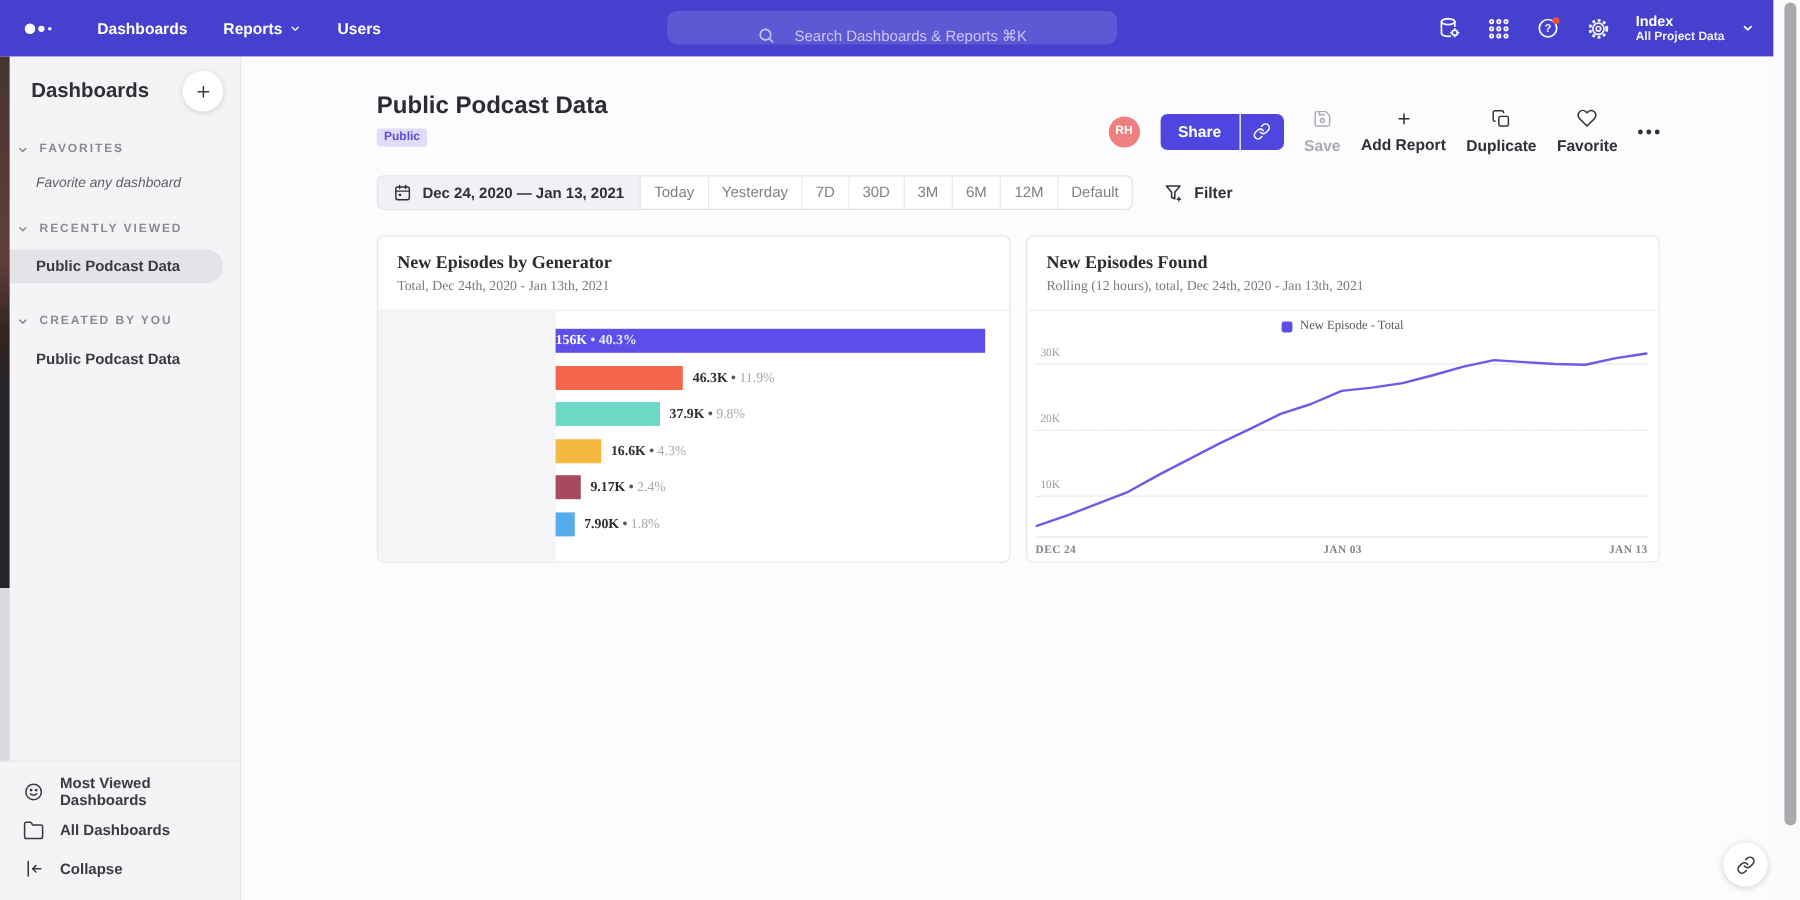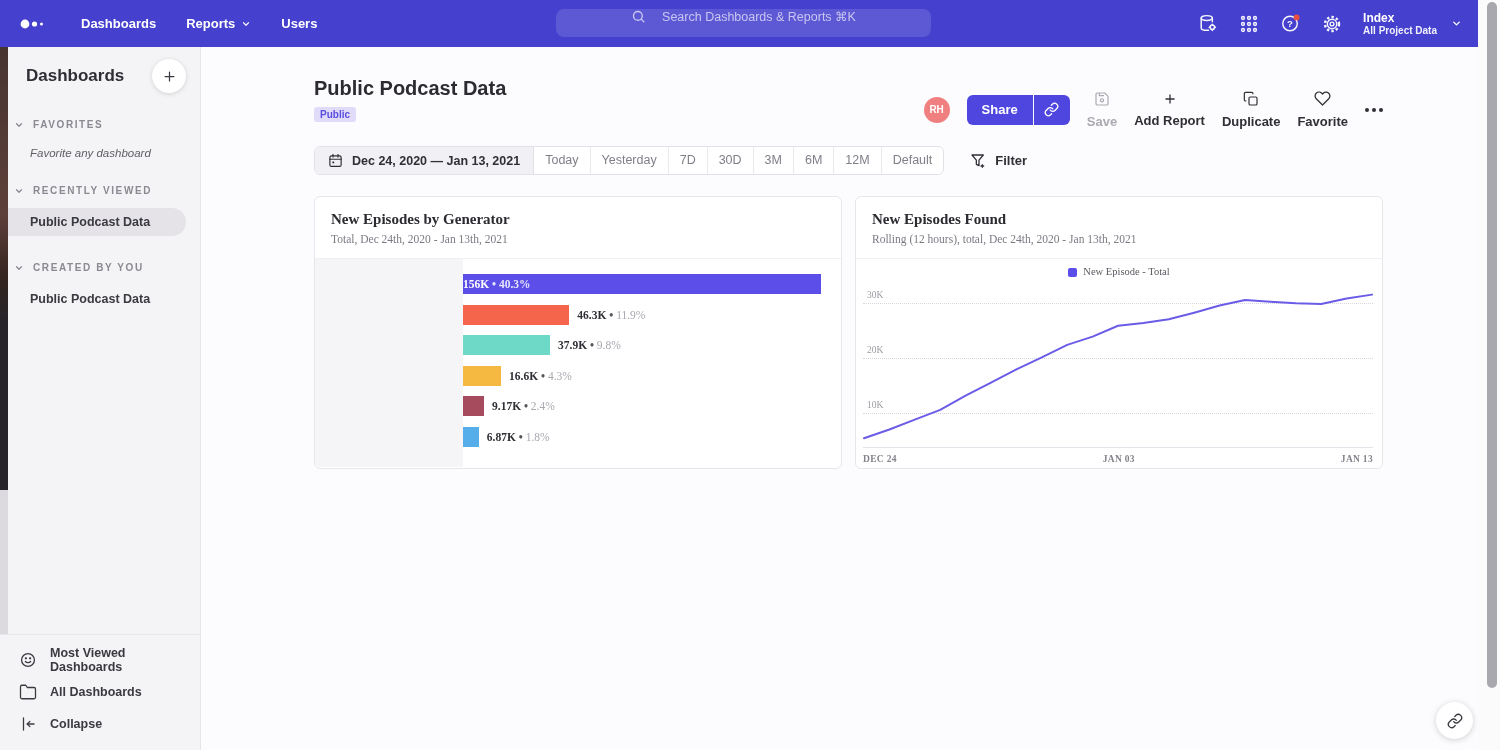--- a/index.html
+++ b/index.html
@@ -6,21 +6,21 @@
   html,body { width:1500px; height:750px; overflow:hidden; }
   body { font-family:"Liberation Sans", sans-serif; background:#FCFBFD; position:relative; color:#2F2F35; }
   svg { display:block; }
 
   
   .navbar { position:absolute; top:0; left:0; right:22px; height:47px; background:#4540CE; display:flex; align-items:center; z-index:20; }
   .logo { display:flex; align-items:center; gap:4px; margin-left:19px; width:34px; }
   .nav-items { display:flex; align-items:center; margin-left:28px; gap:30px; }
   .nav-item { color:#FFFFFF; font-size:13px; font-weight:700; display:flex; align-items:center; gap:6px; cursor:pointer; }
   .nav-item svg { opacity:.9; }
-  .search-box { position:absolute; left:556px; top:9px; width:375px; height:28px; background:rgba(255,255,255,.13); border-radius:8px; display:flex; align-items:flex-start; justify-content:center; gap:16px; color:#C9C7F2; font-size:12.5px; cursor:text; }
+  .search-box { position:absolute; left:556px; top:9px; width:375px; height:28px; background:rgba(255,255,255,.13); border-radius:8px; display:flex; align-items:flex-end; justify-content:center; gap:16px; color:#C9C7F2; font-size:12.5px; cursor:text; }
   .nav-right { position:absolute; right:16px; top:0; height:47px; display:flex; align-items:center; gap:21px; }
   .icon-btn { color:#FFFFFF; opacity:.95; position:relative; cursor:pointer; display:flex; }
   .project-switcher { display:flex; align-items:center; gap:14px; color:#fff; cursor:pointer; }
   .project-name { font-size:12px; font-weight:700; line-height:14px; }
   .project-scope { font-size:10px; font-weight:600; opacity:.92; line-height:12px; }
 
   
   .scroll-region { position:absolute; top:0; right:0; width:22px; height:750px; background:#FBFBFC; z-index:30; }
   .scroll-thumb { position:absolute; left:9px; top:2px; width:10px; height:686px; background:#A9A8AE; border-radius:5px; }
 
@@ -408,21 +408,21 @@
                 <div class="bar-label">https://simplecast.com</div>
                 <div class="bar-zone">
                   <div class="bar" style="width: 21px; background: rgb(166, 74, 94);"></div>
                   <span class="bar-val-out"><b>9.17K</b><span class="sep"> • </span><span class="pct">2.4%</span></span>
                 </div>
               </div>
               <div class="bar-row">
                 <div class="bar-label">Captivate.fm</div>
                 <div class="bar-zone">
                   <div class="bar" style="width: 15.8px; background: rgb(85, 174, 233);"></div>
-                  <span class="bar-val-out"><b>6.87K</b><span class="sep"> • </span><span class="pct">1.8%</span></span>
+                  <span class="bar-val-out"><b>7.90K</b><span class="sep"> • </span><span class="pct">1.8%</span></span>
                 </div>
               </div>
             </div>
         </div>
       </div>
 
       <div class="card">
         <div class="card-header">
           <div class="card-title">New Episodes Found</div>
           <div class="card-subtitle">Rolling (12 hours), total, Dec 24th, 2020 - Jan 13th, 2021</div>

